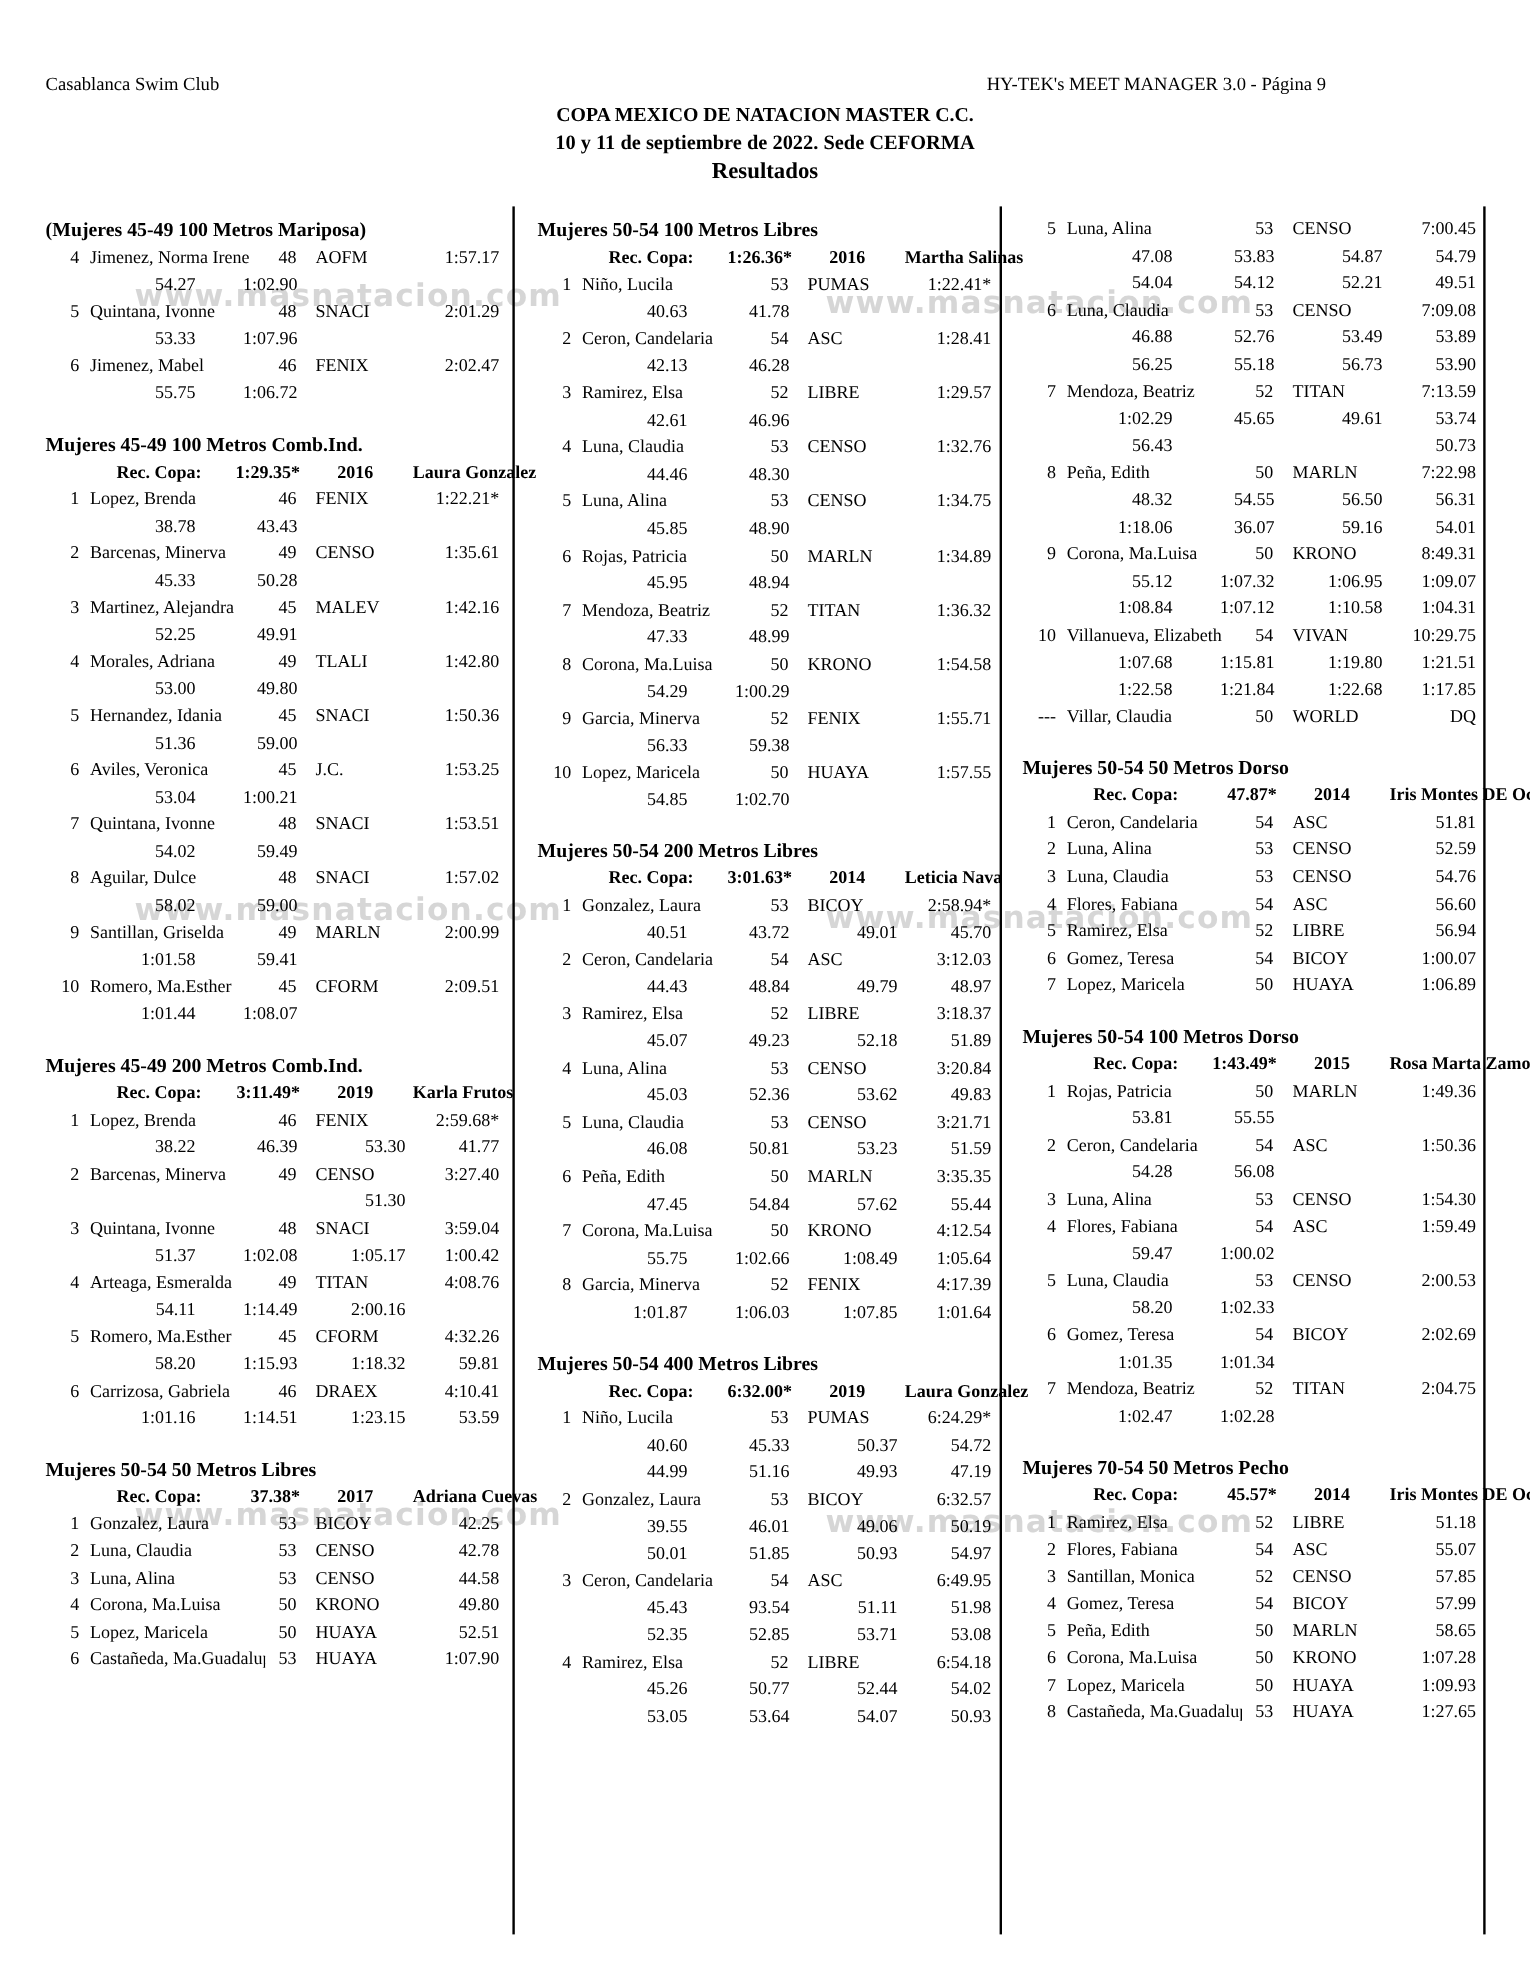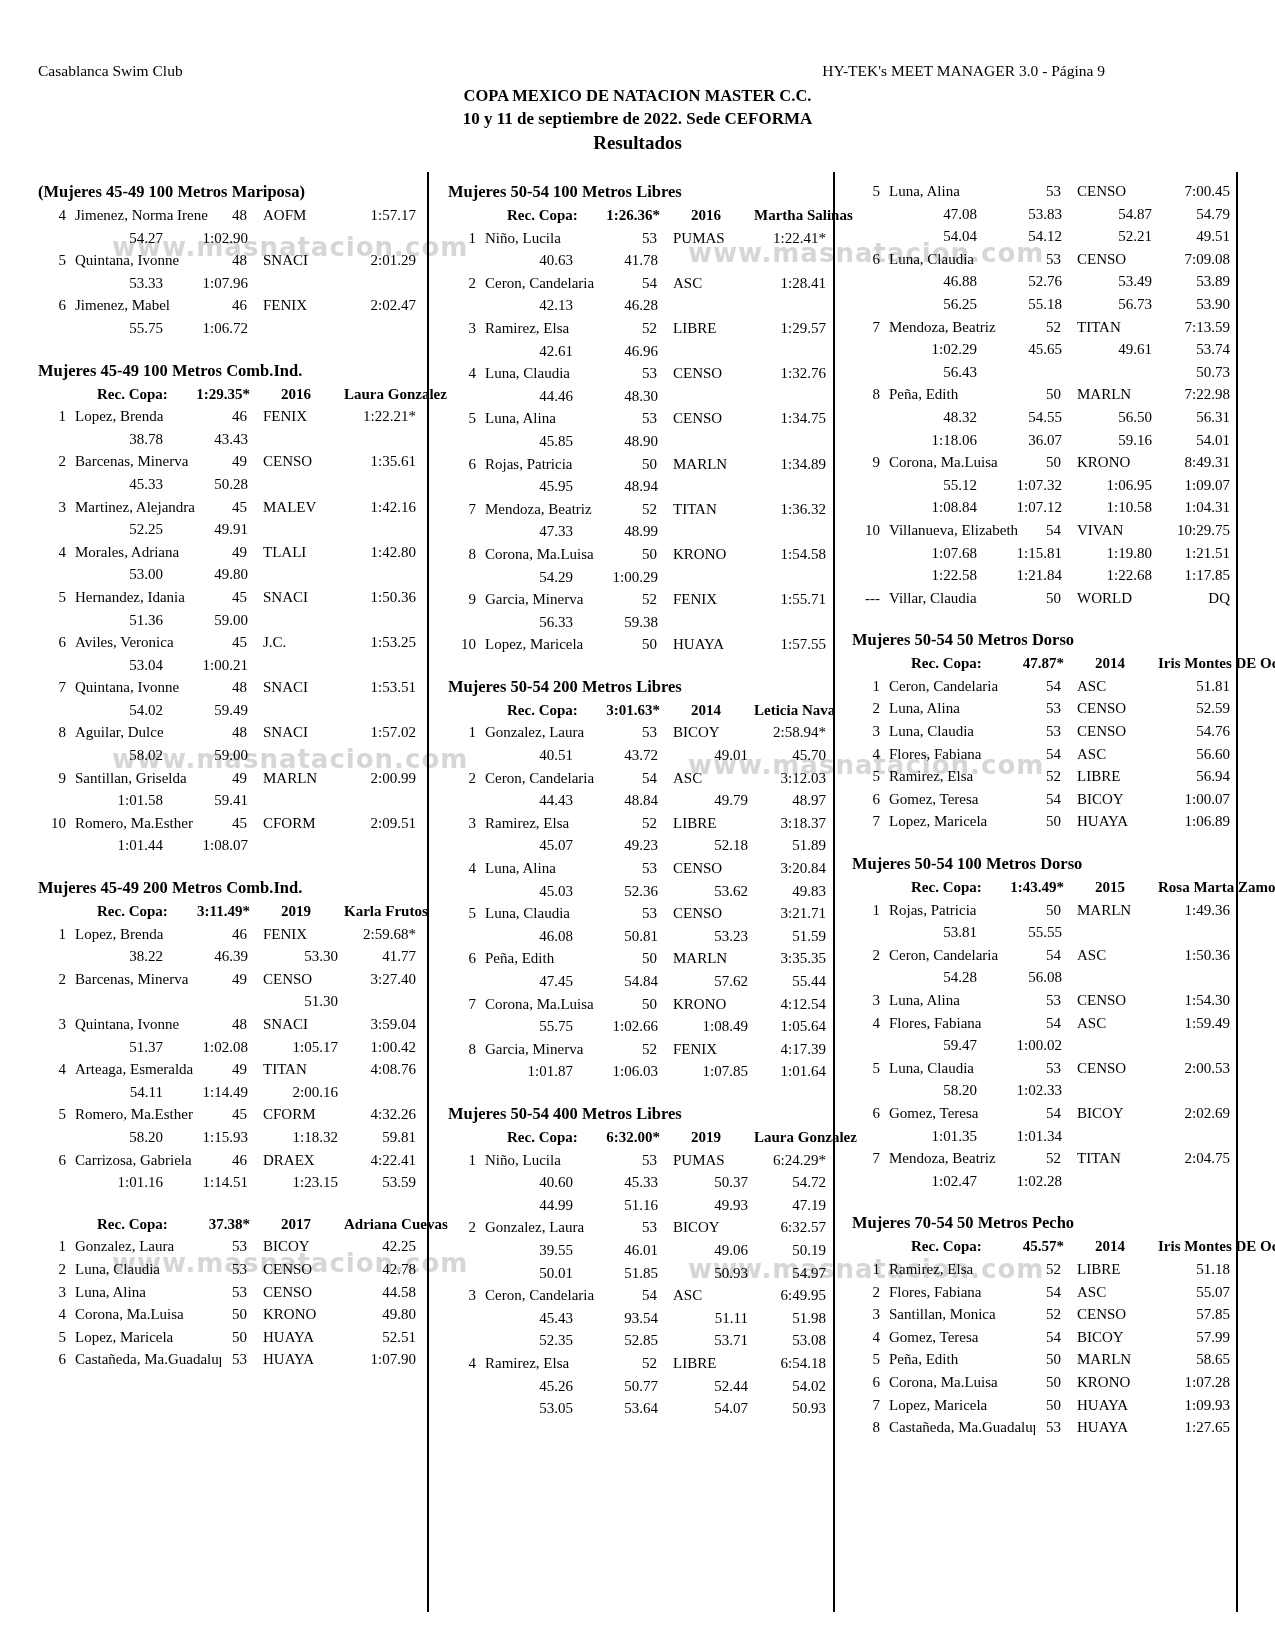--- a/index.html
+++ b/index.html
@@ -285,30 +285,31 @@
           <span class="sc sc1">58.20</span>
           <span class="sc sc2">1:15.93</span>
           <span class="sc sc3">1:18.32</span>
           <span class="sc sc4">59.81</span>
         </div>
         <div class="entry-row">
           <span class="rank">6</span>
           <span class="name">Carrizosa, Gabriela</span>
           <span class="age">46</span>
           <span class="team">DRAEX</span>
-          <span class="time">4:22.41</span>
+          <span class="time">4:10.41</span>
         </div>
         <div class="split-row">
           <span class="sc sc1">1:01.16</span>
           <span class="sc sc2">1:14.51</span>
           <span class="sc sc3">1:23.15</span>
           <span class="sc sc4">53.59</span>
         </div>
       </div>
       <div class="section">
+        <div class="section-title">Mujeres 50-54 50 Metros Libres</div>
         <div class="record-line">
           <span class="record-indent"></span>
           <span class="record-label">Rec. Copa:</span>
           <span class="record-time">37.38*</span>
           <span class="record-year">2017</span>
           <span class="record-holder">Adriana Cuevas</span>
         </div>
         <div class="entry-row">
           <span class="rank">1</span>
           <span class="name">Gonzalez, Laura</span>
@@ -462,20 +463,24 @@
           <span class="sc sc1">56.33</span>
           <span class="sc sc2">59.38</span>
         </div>
         <div class="entry-row">
           <span class="rank">10</span>
           <span class="name">Lopez, Maricela</span>
           <span class="age">50</span>
           <span class="team">HUAYA</span>
           <span class="time">1:57.55</span>
         </div>
+        <div class="split-row">
+          <span class="sc sc1">54.85</span>
+          <span class="sc sc2">1:02.70</span>
+        </div>
       </div>
       <div class="section">
         <div class="section-title">Mujeres 50-54 200 Metros Libres</div>
         <div class="record-line">
           <span class="record-indent"></span>
           <span class="record-label">Rec. Copa:</span>
           <span class="record-time">3:01.63*</span>
           <span class="record-year">2014</span>
           <span class="record-holder">Leticia Nava</span>
         </div>

